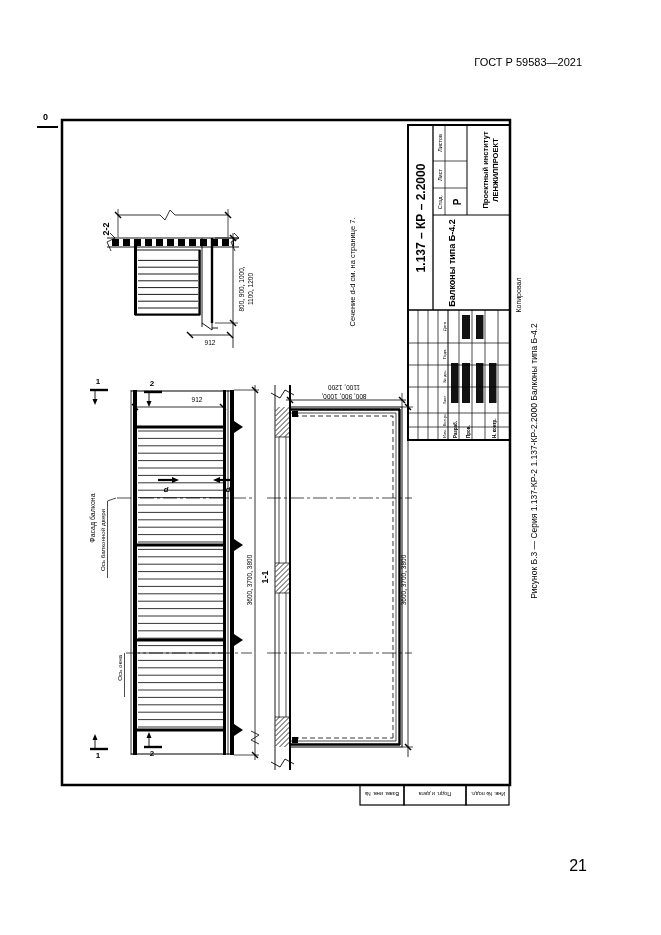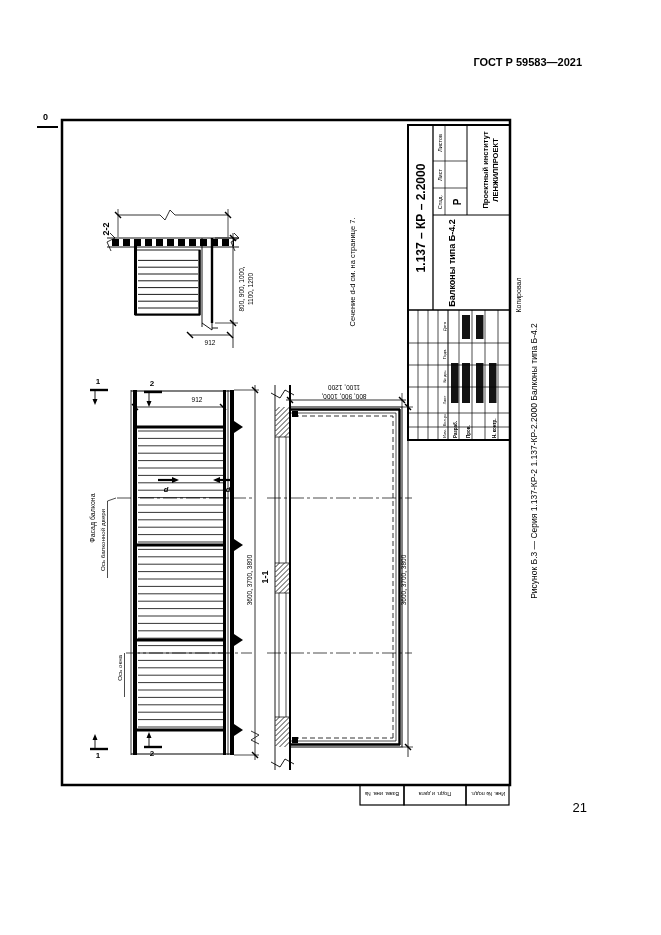--- a/index.html
+++ b/index.html
@@ -1,22 +1,22 @@
 <!DOCTYPE html>
 <html><head>
 <meta charset="utf-8">
 <style>
   html,body{margin:0;padding:0;}
   body{
     width:661px;height:935px;position:relative;background:#fff;
     font-family:"Liberation Sans", sans-serif;color:#000;overflow:hidden;
   }
   .abs{position:absolute;}
-  #header-code{top:56px;left:0;right:79px;text-align:right;font-size:11px;font-weight:bold;}
-  #page-number{top:800px;right:74px;font-size:13px;}
+  #header-code{top:56px;left:0;right:79px;text-align:right;font-size:11px;font-weight:normal;}
+  #page-number{top:857px;right:74px;font-size:16px;}
   #corner-mark{top:112px;left:43px;font-size:9px;font-weight:bold;}
   #corner-tick{top:126px;left:37px;width:21px;height:2px;background:#000;}
   #figure-caption{
     left:529px;top:642px;width:362px;text-align:center;font-size:8.5px;
     transform-origin:0 0;transform:rotate(-90deg);white-space:nowrap;
   }
   #sheet{left:57px;top:105px;width:705px;height:470px;
     transform-origin:0 0;transform:rotate(-90deg) translateX(-705px);}
   svg{font-family:"Liberation Sans", sans-serif;}
   svg text{fill:#000;}

